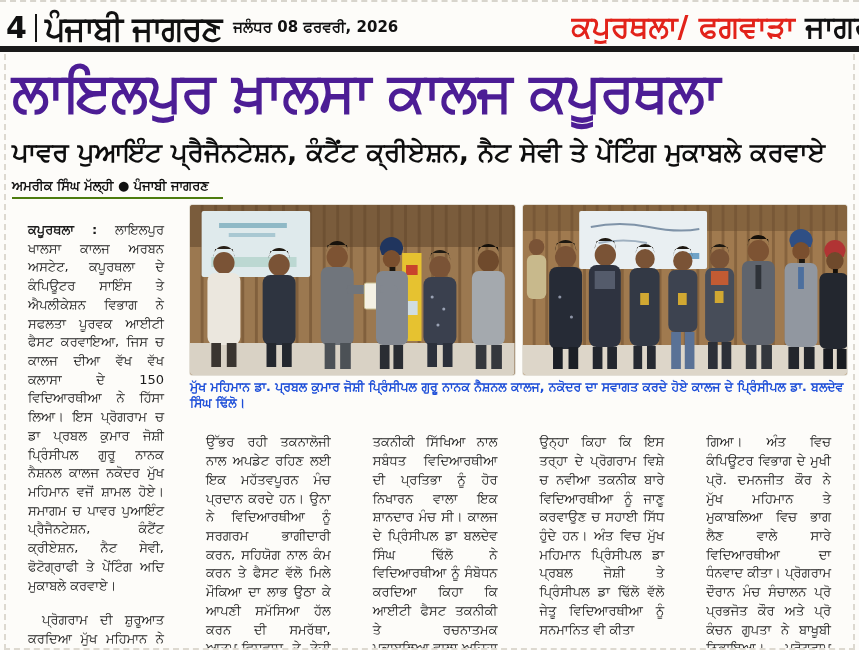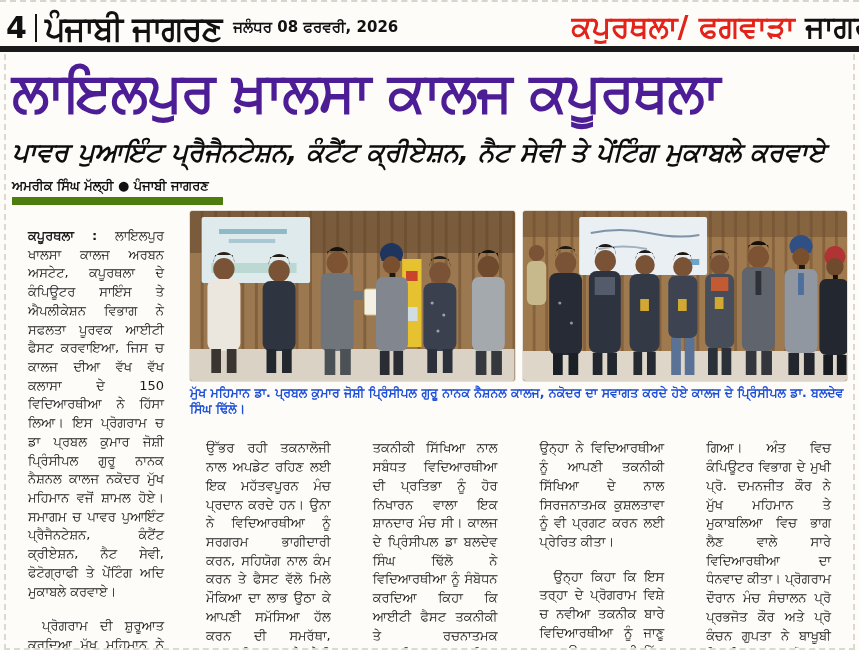--- a/index.html
+++ b/index.html
@@ -30,24 +30,24 @@
   
   .article{
     margin:2px 4px 0 4px;
     border:2px dashed #ddd9d0;border-top:none;
     padding:2px 6px 0 6px;
     box-sizing:border-box;height:596px;overflow:hidden;
   }
 
   .headline{font-weight:900;font-size:55px;line-height:1.25;letter-spacing:-1px;color:#4c1d95;margin:2px 0 0 0;}
   .headline .hl-line{display:block;}
-  .subheadline{font-size:26px;font-weight:700;margin:10px 0 6px 0;color:#0d0d0d;line-height:1.2;font-style:italic;}
+  .subheadline{font-size:26px;font-weight:700;margin:10px 0 6px 0;color:#0d0d0d;line-height:1.2;}
   .byline{
     display:inline-block;font-size:13px;font-weight:700;
-    border-bottom:8px solid #4d7c0f;padding:2px 14px 3px 0;margin:2px 0 6px 0;
+    border-bottom:2px solid #4d7c0f;padding:2px 14px 3px 0;margin:2px 0 6px 0;
   }
 
   
   .content{display:flex;gap:10px;align-items:flex-start;}
   .col{font-size:13px;line-height:1.44;text-align:justify;color:#1c1c1c;}
   .col p{margin:16px;}
   .col p + p{text-indent:14px;margin-top:2px;}
   .lead-label{font-weight:800;}
   .col-first{width:168px;flex:none;}
   .right-zone{flex:1;min-width:0;}
@@ -285,21 +285,20 @@
         <div class="caption">ਮੁੱਖ ਮਹਿਮਾਨ ਡਾ. ਪ੍ਰਬਲ ਕੁਮਾਰ ਜੋਸ਼ੀ ਪ੍ਰਿੰਸੀਪਲ ਗੁਰੂ ਨਾਨਕ ਨੈਸ਼ਨਲ ਕਾਲਜ, ਨਕੋਦਰ ਦਾ ਸਵਾਗਤ ਕਰਦੇ ਹੋਏ ਕਾਲਜ ਦੇ ਪ੍ਰਿੰਸੀਪਲ ਡਾ. ਬਲਦੇਵ ਸਿੰਘ ਢਿੱਲੋ।</div>
 
         <div class="cols-4">
           <div class="col">
             <p>ਉੱਭਰ ਰਹੀ ਤਕਨਾਲੋਜੀ ਨਾਲ ਅਪਡੇਟ ਰਹਿਣ ਲਈ ਇਕ ਮਹੱਤਵਪੂਰਨ ਮੰਚ ਪ੍ਰਦਾਨ ਕਰਦੇ ਹਨ। ਉਨਾ ਨੇ ਵਿਦਿਆਰਥੀਆ ਨੂੰ ਸਰਗਰਮ ਭਾਗੀਦਾਰੀ ਕਰਨ, ਸਹਿਯੋਗ ਨਾਲ ਕੰਮ ਕਰਨ ਤੇ ਫੈਸਟ ਵੱਲੋ ਮਿਲੇ ਮੌਕਿਆ ਦਾ ਲਾਭ ਉਠਾ ਕੇ ਆਪਣੀ ਸਮੱਸਿਆ ਹੱਲ ਕਰਨ ਦੀ ਸਮਰੱਥਾ, ਆਤਮ-ਵਿਸ਼ਵਾਸ ਤੇ ਤੇਜ਼ੀ ਨਾਲ ਬਦਲ ਰਹੇ ਆਈਟੀ ਉਦਯੋਗ ਲਈ ਪੇਸ਼ੇਵਰ ਤਿਆਰੀ ਨੂੰ ਮਜ਼ਬੂਤ ਕਰਨ ਲਈ ਉਤਸ਼ਾਹਿਤ ਕੀਤਾ। ਇਹ ਪ੍ਰੋਗਰਾਮ</p>
           </div>
           <div class="col">
             <p>ਤਕਨੀਕੀ ਸਿੱਖਿਆ ਨਾਲ ਸਬੰਧਤ ਵਿਦਿਆਰਥੀਆ ਦੀ ਪ੍ਰਤਿਭਾ ਨੂੰ ਹੋਰ ਨਿਖਾਰਨ ਵਾਲਾ ਇਕ ਸ਼ਾਨਦਾਰ ਮੰਚ ਸੀ। ਕਾਲਜ ਦੇ ਪ੍ਰਿੰਸੀਪਲ ਡਾ ਬਲਦੇਵ ਸਿੰਘ ਢਿੱਲੋ ਨੇ ਵਿਦਿਆਰਥੀਆ ਨੂੰ ਸੰਬੋਧਨ ਕਰਦਿਆ ਕਿਹਾ ਕਿ ਆਈਟੀ ਫੈਸਟ ਤਕਨੀਕੀ ਤੇ ਰਚਨਾਤਮਕ ਮੁਕਾਬਲਿਆ ਵਾਲਾ ਅਜਿਹਾ ਫੈਸਟ ਹੈ, ਜੋ ਵਿਦਿਆਰਥੀਆ ਨੂੰ ਭਵਿੱਖ ਦੇ ਟੈਕਨੋਲਜੀ ਖੇਤਰ ਵਿਚ ਆਪਣੇ ਯੋਗਦਾਨ ਨੂੰ ਸਹੀ ਰੂਪ ਵਿਚ ਪ੍ਰਗਟ ਕਰਨ ਲਈ ਪ੍ਰੇਰਿਤ ਕਰਦਾ ਹੈ।</p>
           </div>
           <div class="col">
-            <p>ਉਨ੍ਹਾ ਨੇ ਵਿਦਿਆਰਥੀਆ ਨੂੰ ਆਪਣੀ ਤਕਨੀਕੀ ਸਿੱਖਿਆ ਦੇ ਨਾਲ ਸਿਰਜਨਾਤਮਕ ਕੁਸ਼ਲਤਾਵਾ ਨੂੰ ਵੀ ਪ੍ਰਗਟ ਕਰਨ ਲਈ ਪ੍ਰੇਰਿਤ ਕੀਤਾ।</p>
             <p>ਉਨ੍ਹਾ ਕਿਹਾ ਕਿ ਇਸ ਤਰ੍ਹਾ ਦੇ ਪ੍ਰੋਗਰਾਮ ਵਿਸ਼ੇ ਚ ਨਵੀਆ ਤਕਨੀਕ ਬਾਰੇ ਵਿਦਿਆਰਥੀਆ ਨੂੰ ਜਾਣੂ ਕਰਵਾਉਣ ਚ ਸਹਾਈ ਸਿੱਧ ਹੁੰਦੇ ਹਨ। ਅੰਤ ਵਿਚ ਮੁੱਖ ਮਹਿਮਾਨ ਪ੍ਰਿੰਸੀਪਲ ਡਾ ਪ੍ਰਬਲ ਜੋਸ਼ੀ ਤੇ ਪ੍ਰਿੰਸੀਪਲ ਡਾ ਢਿੱਲੋ ਵੱਲੋ ਜੇਤੂ ਵਿਦਿਆਰਥੀਆ ਨੂੰ ਸਨਮਾਨਿਤ ਵੀ ਕੀਤਾ</p>
           </div>
           <div class="col">
             <p>ਗਿਆ। ਅੰਤ ਵਿਚ ਕੰਪਿਊਟਰ ਵਿਭਾਗ ਦੇ ਮੁਖੀ ਪ੍ਰੋ. ਦਮਨਜੀਤ ਕੌਰ ਨੇ ਮੁੱਖ ਮਹਿਮਾਨ ਤੇ ਮੁਕਾਬਲਿਆ ਵਿਚ ਭਾਗ ਲੈਣ ਵਾਲੇ ਸਾਰੇ ਵਿਦਿਆਰਥੀਆ ਦਾ ਧੰਨਵਾਦ ਕੀਤਾ। ਪ੍ਰੋਗਰਾਮ ਦੌਰਾਨ ਮੰਚ ਸੰਚਾਲਨ ਪ੍ਰੋ ਪ੍ਰਭਜੋਤ ਕੌਰ ਅਤੇ ਪ੍ਰੋ ਕੰਚਨ ਗੁਪਤਾ ਨੇ ਬਾਖੂਬੀ ਨਿਭਾਇਆ। ਪ੍ਰੋਗਰਾਮ ਦੌਰਾਨ ਵਿਭਾਗ ਦੇ ਟੈਕਨੀਕਲ ਅਸਿਸਟੈਂਟ ਜੈ ਪ੍ਰਕਾਸ਼ ਦਾ ਵਿਸ਼ੇਸ਼ ਯੋਗਦਾਨ ਰਿਹਾ। ਇਸ ਮੌਕੇ ਕਾਲਜ ਦਾ ਸਮੂਹ ਸਟਾਫ ਤੇ ਵੱਡੀ ਗਿਣਤੀ ਵਿਚ ਵਿਦਿਆਰਥੀ ਹਾਜ਼ਰ ਸਨ।</p>
           </div>
         </div>
 
       </div>
     </div>
   </div>

